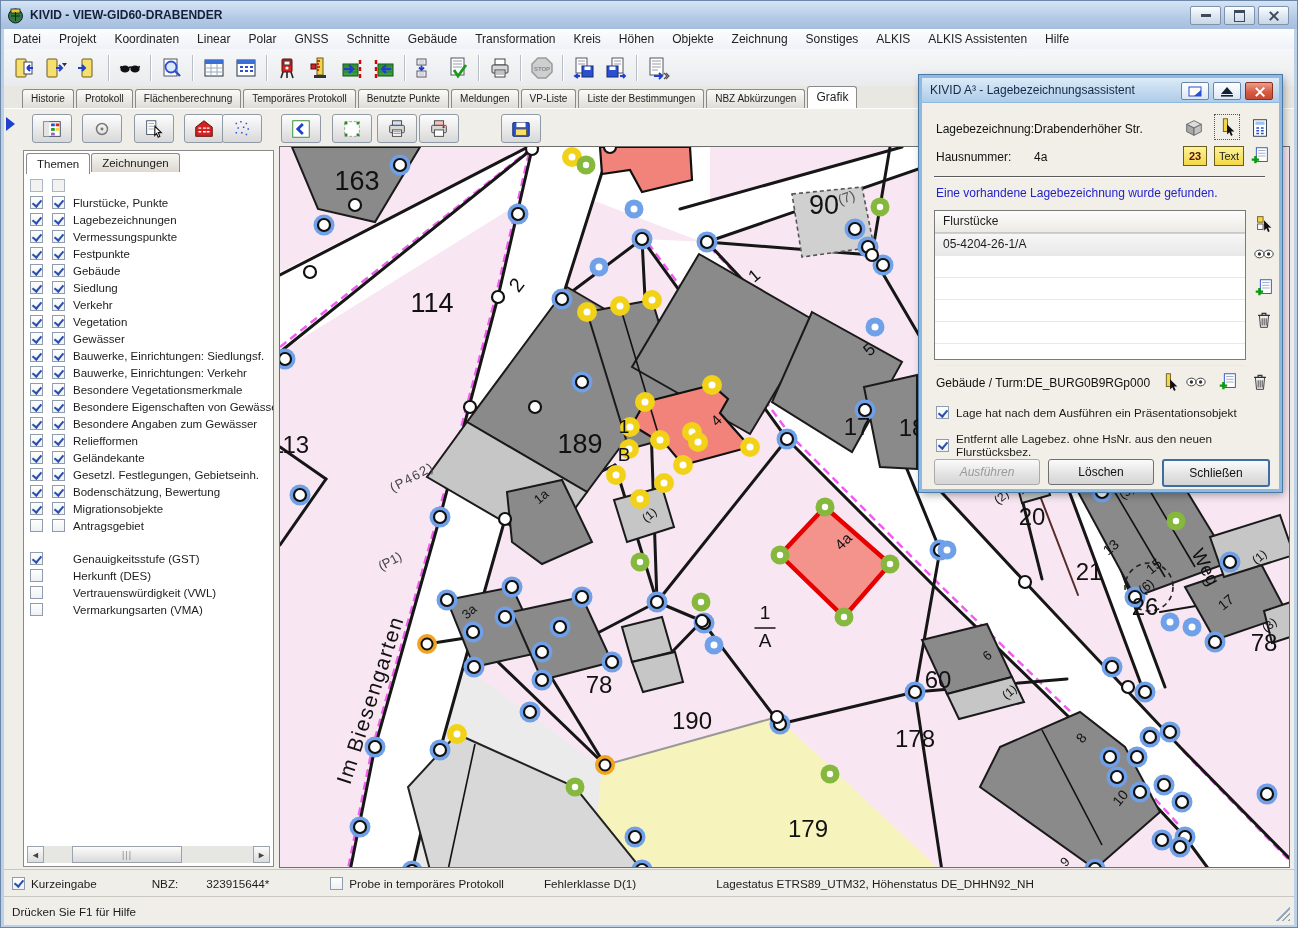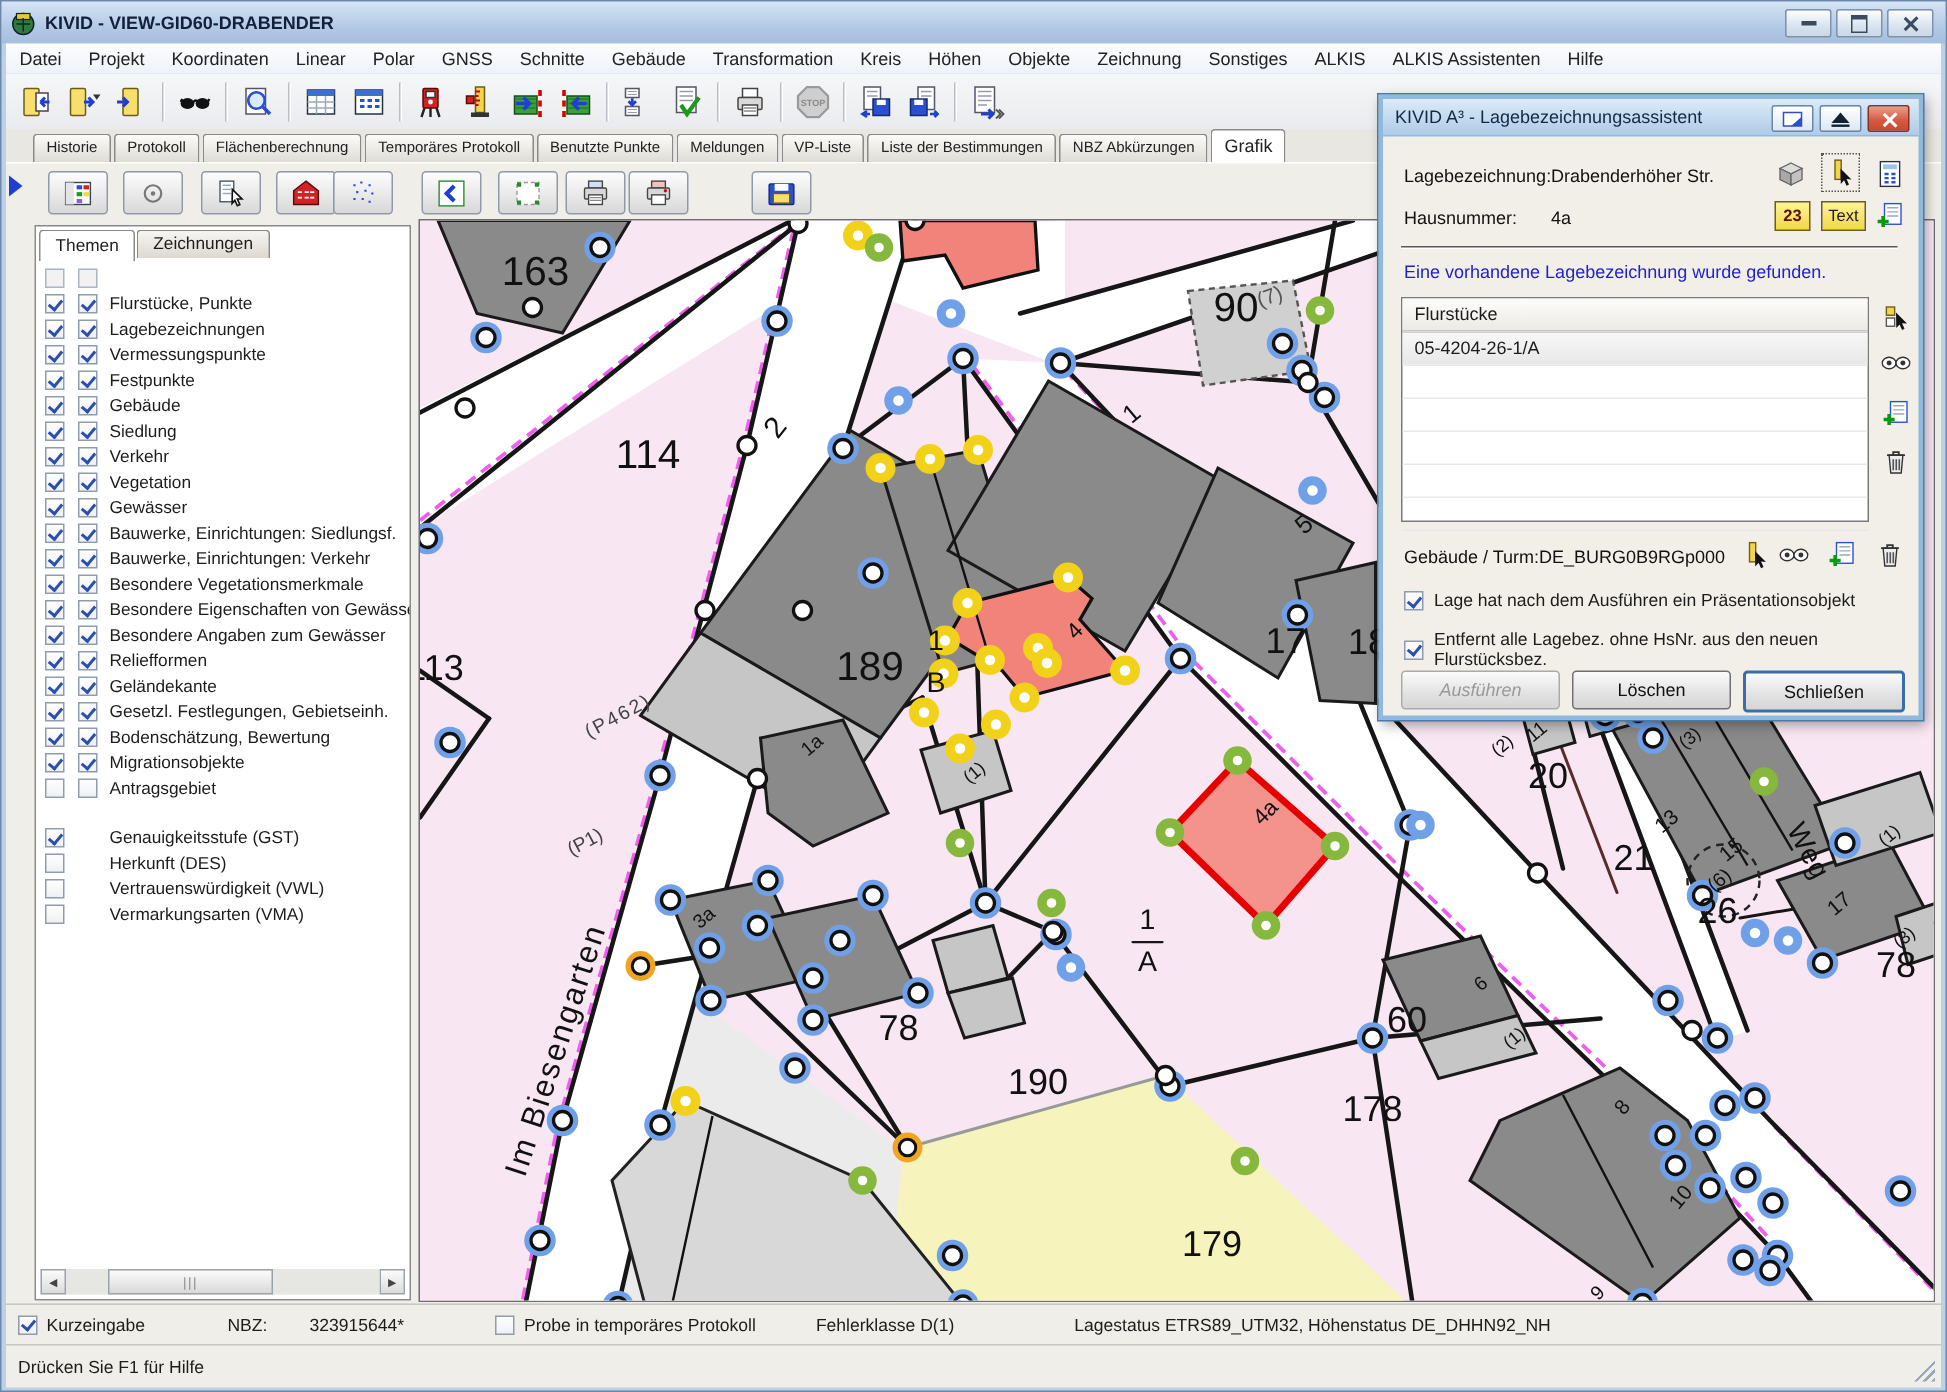--- a/index.html
+++ b/index.html
@@ -60,21 +60,21 @@
   #sidescroll{position:absolute;left:3px;right:3px;bottom:3px;height:17px;background:#f1f1ee;display:flex;align-items:center;}
   .sb-arrow{width:17px;height:17px;border:1px solid #9aa4ae;background:linear-gradient(#fbfbfb,#dcdcdc);
     display:flex;align-items:center;justify-content:center;font-size:9px;color:#444;box-sizing:border-box;}
   .sb-track{flex:1;height:17px;background:#e6e6e2;position:relative;}
   .sb-thumb{position:absolute;left:28px;width:110px;top:0;height:17px;border:1px solid #9aa4ae;
     background:linear-gradient(#fcfcfc,#d9d9d9);box-sizing:border-box;display:flex;align-items:center;justify-content:center;color:#8a8a8a;font-size:9px;letter-spacing:1px;}
   
   #map{position:absolute;left:275px;top:37px;right:4px;bottom:1px;border:1px solid #6e6e6e;background:#f8e7f2;overflow:hidden;}
   #map svg{display:block;}
   
-  #dialog{position:absolute;left:918px;top:62px;width:363px;height:417px;z-index:10;
+  #dialog{position:absolute;left:918px;top:74px;width:363px;height:417px;z-index:10;
     background:#f1efe7;border:3px solid #8fb9de;outline:1px solid #4a7aa8;box-shadow:2px 3px 8px rgba(0,0,0,.35);box-sizing:border-box;}
   #dlg-title{position:absolute;left:0;right:0;top:0;height:24px;background:linear-gradient(#dcebf8,#aecbe8);
     display:flex;align-items:center;padding-left:8px;font-size:12px;color:#122a46;border-bottom:1px solid #8fb9de;}
   .dlg-winbtn{width:26px;height:16px;border:1px solid #6c87a6;border-radius:2px;background:linear-gradient(#ffffff,#dce8f4);
     display:flex;align-items:center;justify-content:center;margin-left:4px;}
   .dlg-winbtn.close{background:linear-gradient(#eb9c8d,#d4593f 60%,#c64a31);border-color:#8d2f1c;}
   .dlg-winbtn.close .glyph-x::before,.dlg-winbtn.close .glyph-x::after{background:#fff;}
   #dlg-btnrow{position:absolute;right:6px;top:4px;display:flex;}
   .dlg-row{position:absolute;left:14px;font-size:12px;color:#111;}
   .dlg-val{position:absolute;left:112px;font-size:12px;color:#111;}

